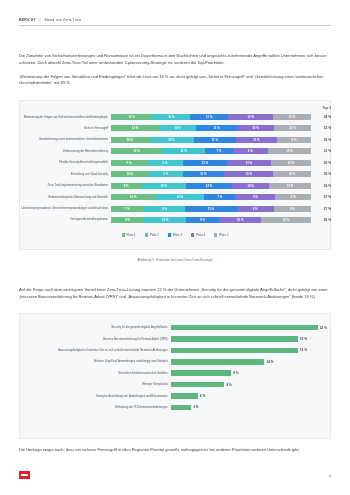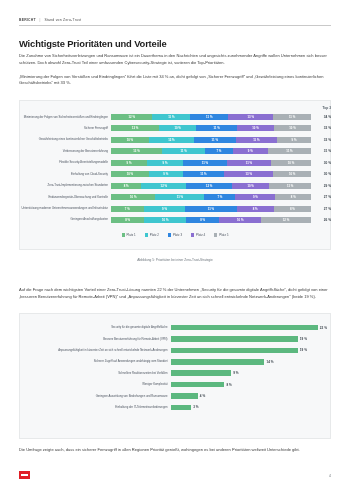--- a/index.html
+++ b/index.html
@@ -113,21 +113,20 @@
 <body>
 
 <div class="page">
 
   <div class="runhead">
     <span class="label">BERICHT</span>
     <span class="sep">|</span>
     <span>Stand von Zero-Trust</span>
   </div>
 
-  <div class="title">Wichtigste Prioritäten und Vorteile</div>
 
   <div class="para" id="para1">Die Zunahme von Sicherheitsverletzungen und Ransomware ist ein Dauerthema in den Nachrichten und angesichts zunehmender Angriffe wollen Unternehmen sich besser schützen. Doch obwohl Zero-Trust Teil einer umfassenden Cybersecurity-Strategie ist, variieren die Top-Prioritäten.</div>
   <div class="para" id="para2">„Minimierung der Folgen von Verstößen und Eindringlingen“ führt die Liste mit 34 % an, dicht gefolgt von „Sicherer Fernzugriff“ und „Gewährleistung eines kontinuierlichen Geschäftsbetriebs“ mit 33 %.</div>
 
   <div class="panel" id="panel1"></div>
   <div class="toplabel" id="top3lab" style="top: 106px; right: 19px;">Top 3</div>
   <div class="srows" id="stackedRows" style="top: 112px; left: 19px; right: 19px;">
       <div class="srow">
         <div class="scat">Minimierung der Folgen von Sicherheitsverstößen und Eindringlingen</div>
         <div class="sbar" style="width: 100%;">

